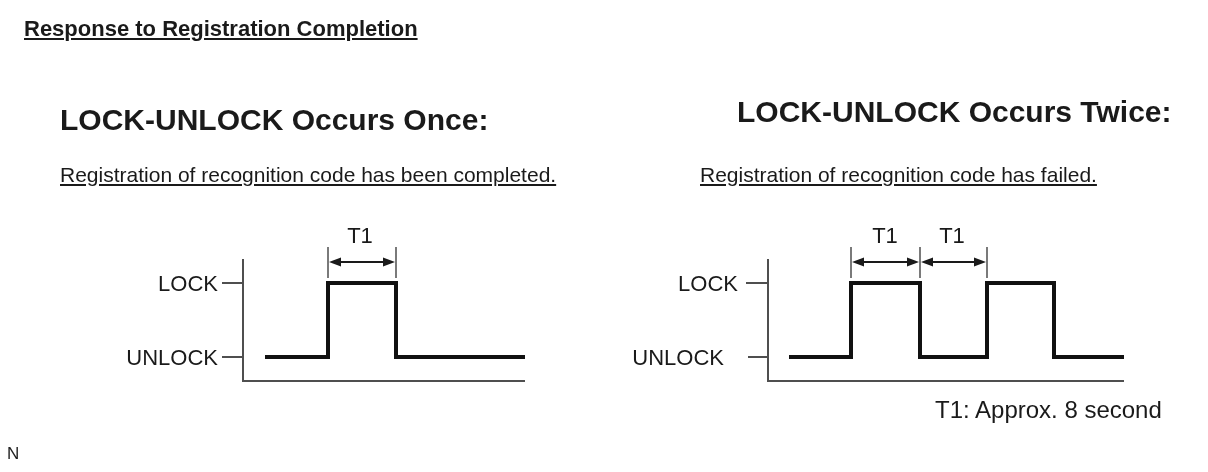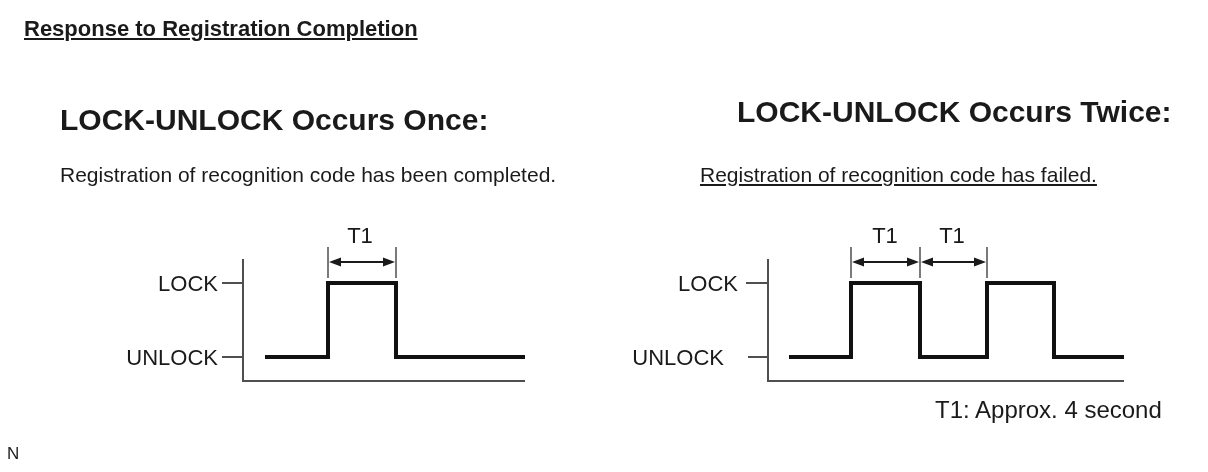--- a/index.html
+++ b/index.html
@@ -23,21 +23,21 @@
   .arrow-line { stroke: var(--arrow-color, #1a1a1a); stroke-width: 2; }
   .arrow-head { fill: var(--arrow-color, #1a1a1a); stroke: none; }
   .sig-label { font-size: 22px; fill: var(--text-color, #1a1a1a); font-family: "Liberation Sans", sans-serif; }
 </style>
 </head>
 <body>
 
 <div class="abs title" style="left:24px; top:16px;">Response to Registration Completion</div>
 
 <div class="abs heading" style="left:60px; top:103px;">LOCK-UNLOCK Occurs Once:</div>
-<div class="abs desc" style="left:60px; top:163px;">Registration of recognition code has been completed.</div>
+<div class="abs desc" style="left:60px; top:163px;text-decoration:underline;">Registration of recognition code has been completed.</div>
 
 <svg class="diagram" style="left:100px; top:215px;" width="440" height="180" viewBox="100 215 440 180">
   <text class="sig-label" text-anchor="end" x="218" y="291">LOCK</text>
   <text class="sig-label" text-anchor="end" x="218" y="365">UNLOCK</text>
   <line class="axis" x1="222" y1="283" x2="243" y2="283"></line>
   <line class="axis" x1="222" y1="357" x2="243" y2="357"></line>
   <path class="axis" d="M243,259 V381 H525"></path>
   <path class="signal" d="M265,357 H328 V283 H396 V357 H525"></path>
   <line class="dim" x1="328" y1="247" x2="328" y2="278"></line>
   <line class="dim" x1="396" y1="247" x2="396" y2="278"></line>
@@ -63,15 +63,15 @@
   <line class="arrow-line" x1="863" y1="262" x2="908" y2="262"></line>
   <polygon class="arrow-head" points="852,262 864,257.5 864,266.5"></polygon>
   <polygon class="arrow-head" points="919,262 907,257.5 907,266.5"></polygon>
   <line class="arrow-line" x1="932" y1="262" x2="975" y2="262"></line>
   <polygon class="arrow-head" points="921,262 933,257.5 933,266.5"></polygon>
   <polygon class="arrow-head" points="986,262 974,257.5 974,266.5"></polygon>
   <text class="sig-label" text-anchor="middle" x="885" y="243">T1</text>
   <text class="sig-label" text-anchor="middle" x="952" y="243">T1</text>
 </svg>
 
-<div class="abs note" style="left:935px; top:396px;">T1: Approx. 4 second</div>
+<div class="abs note" style="left:935px; top:396px;">T1: Approx. 8 second</div>
 
 <div class="abs footer-char" style="left:7px; top:444px;">N</div>
 
 </body></html>

